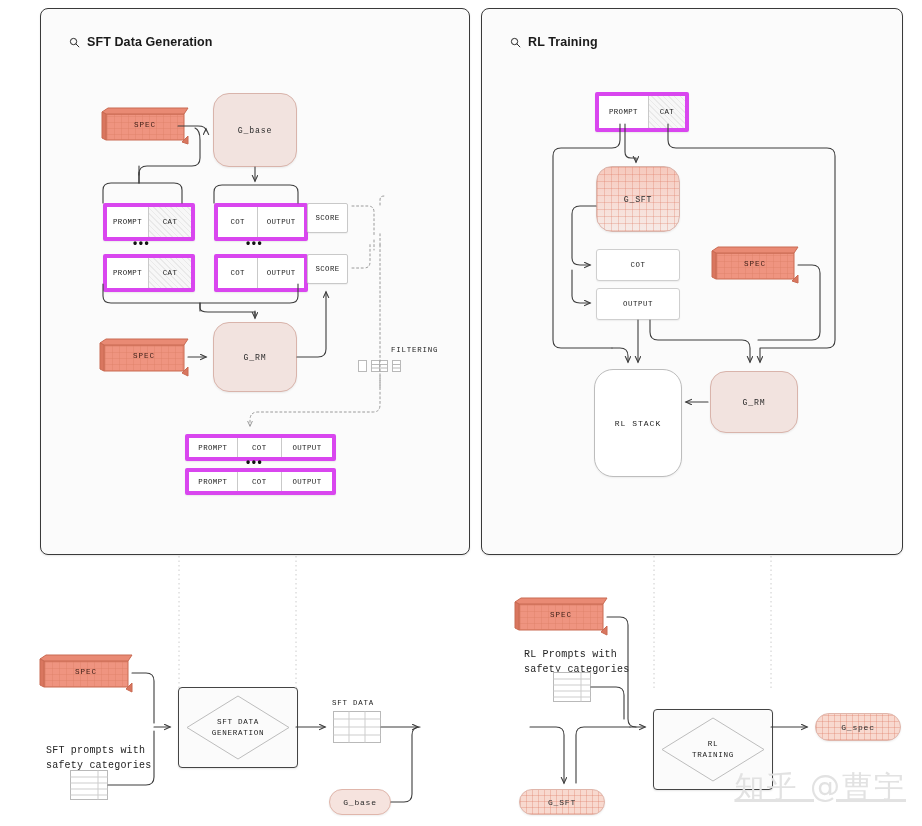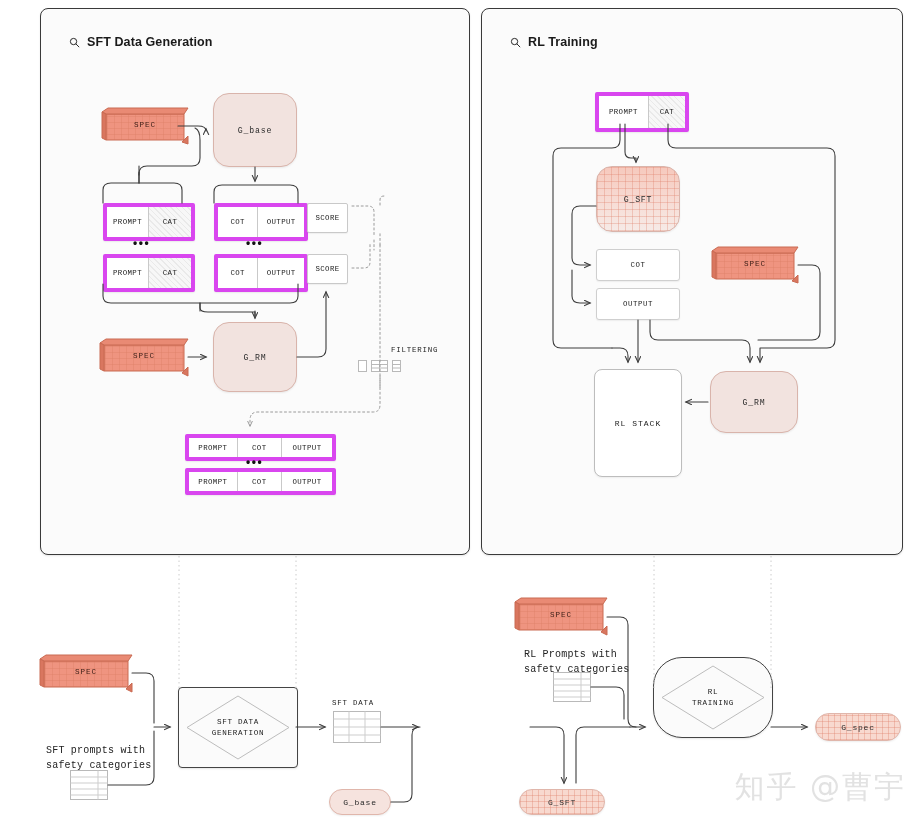--- a/index.html
+++ b/index.html
@@ -76,21 +76,21 @@
   .model.plain{background:#f2e3df;}
   .model.grid{
     background:
       repeating-linear-gradient(0deg,rgba(221,120,97,.30) 0 1px,transparent 1px 7px),
       repeating-linear-gradient(90deg,rgba(221,120,97,.30) 0 1px,transparent 1px 7px),
       linear-gradient(180deg,#f6c9bd 0%,#f7dcd5 55%,#f6ebe7 100%);
   }
 
   
   .whitebox{
-    background:#fff;border:1px solid #bdbdbd;border-radius:8px;
+    background:#fff;border:1px solid #bdbdbd;border-radius:19px;
     display:flex;align-items:center;justify-content:center;
     font-family:"Liberation Mono","DejaVu Sans Mono",monospace;
     font-size:8px;color:#222;letter-spacing:1px;
     box-shadow:0 1px 2px rgba(0,0,0,.06);
   }
   .wbox{
     background:#fff;border:1px solid #cfcfcf;border-radius:3px;
     display:flex;align-items:center;justify-content:center;
     font-family:"Liberation Mono","DejaVu Sans Mono",monospace;
     font-size:7.4px;color:#222;letter-spacing:.6px;
@@ -143,21 +143,21 @@
     position:absolute;
     font-family:"Liberation Mono","DejaVu Sans Mono",monospace;
     font-size:7.4px;color:#222;letter-spacing:.8px;
   }
 
   svg.ov{position:absolute;left:0;top:0;width:922px;height:826px;pointer-events:none;}
 
   .watermark{
     position:absolute;right:16px;bottom:18px;
     font-size:30px;color:#e2e2e2;font-family:"DejaVu Sans",sans-serif;
-    letter-spacing:2px;user-select:none;white-space:nowrap;
+    letter-spacing:2px;user-select:none;white-space:nowrap;text-decoration:underline;
   }
 </style>
 </head>
 <body>
 
 <div class="root">
 
   <div class="panel" id="panel-sft">
     <div class="panel-title">
       <svg class="mag" viewBox="0 0 16 16">
@@ -369,21 +369,21 @@
     <svg viewBox="0 0 38 30" style="width:38px;height:30px;display:block;">
       <rect x="0.5" y="0.5" width="37" height="29" fill="#fff" stroke="#b9b9b9" stroke-width="1"></rect>
       <line x1="0.5" y1="7" x2="37.5" y2="7" stroke="#cdcdcd" stroke-width="1"></line>
       <line x1="0.5" y1="13" x2="37.5" y2="13" stroke="#cdcdcd" stroke-width="1"></line>
       <line x1="0.5" y1="19" x2="37.5" y2="19" stroke="#cdcdcd" stroke-width="1"></line>
       <line x1="0.5" y1="25" x2="37.5" y2="25" stroke="#cdcdcd" stroke-width="1"></line>
       <line x1="28" y1="0.5" x2="28" y2="29.5" stroke="#cdcdcd" stroke-width="1"></line>
     </svg>
   </div>
 
-  <div class="proc" style="left:653px;top:657px;width:118px;height:79px;border-radius:29px;">
+  <div class="proc" style="left:653px;top:709px;width:118px;height:79px;">
     <svg viewBox="0 0 118 79" style="width:118px;height:79px;display:block;">
       <path d="M59 8 L110 39.5 L59 71 L8 39.5 Z" fill="none" stroke="#bdbdbd" stroke-width="1"></path>
     </svg>
     <div class="dtext">RL
 TRAINING</div>
   </div>
 
   <div class="n pill grid" style="left:815px;top:713px;width:86px;height:28px;">G_spec</div>
 
   <svg class="ov">

